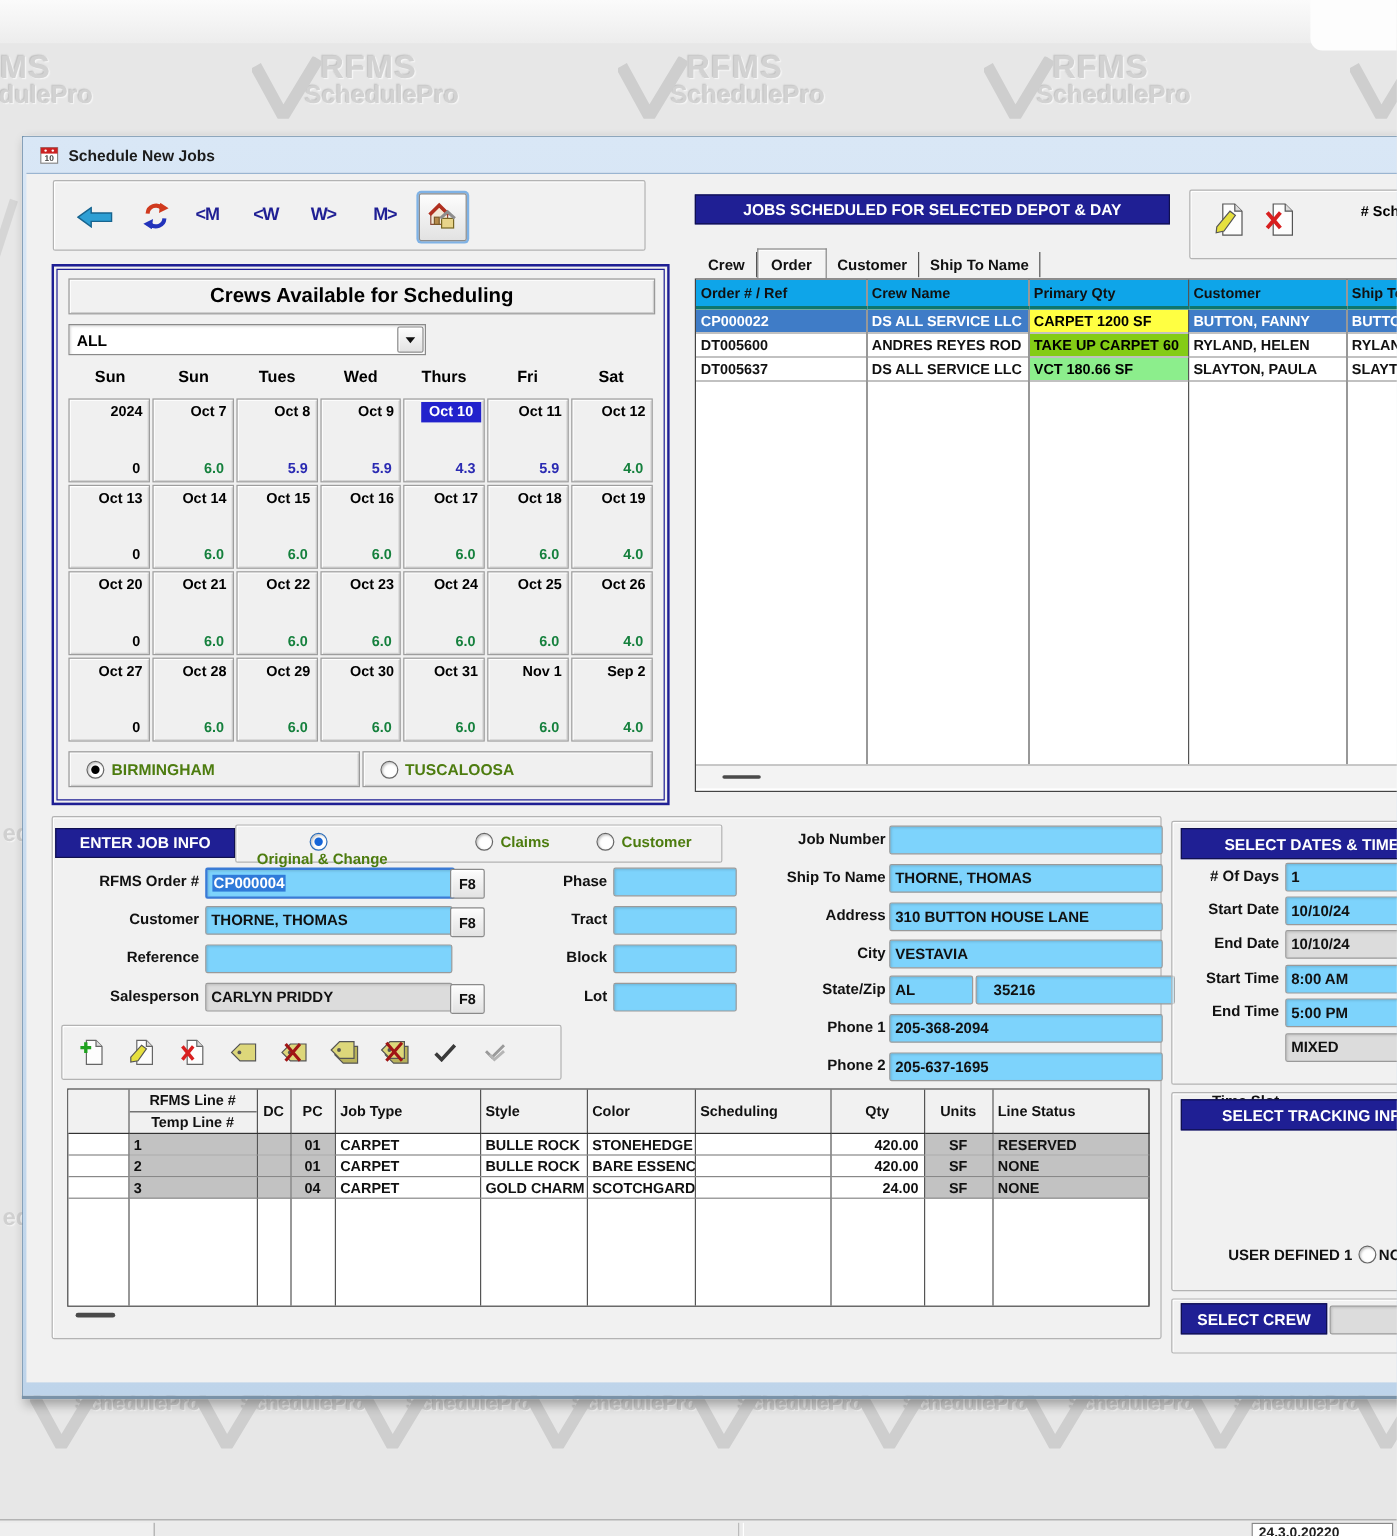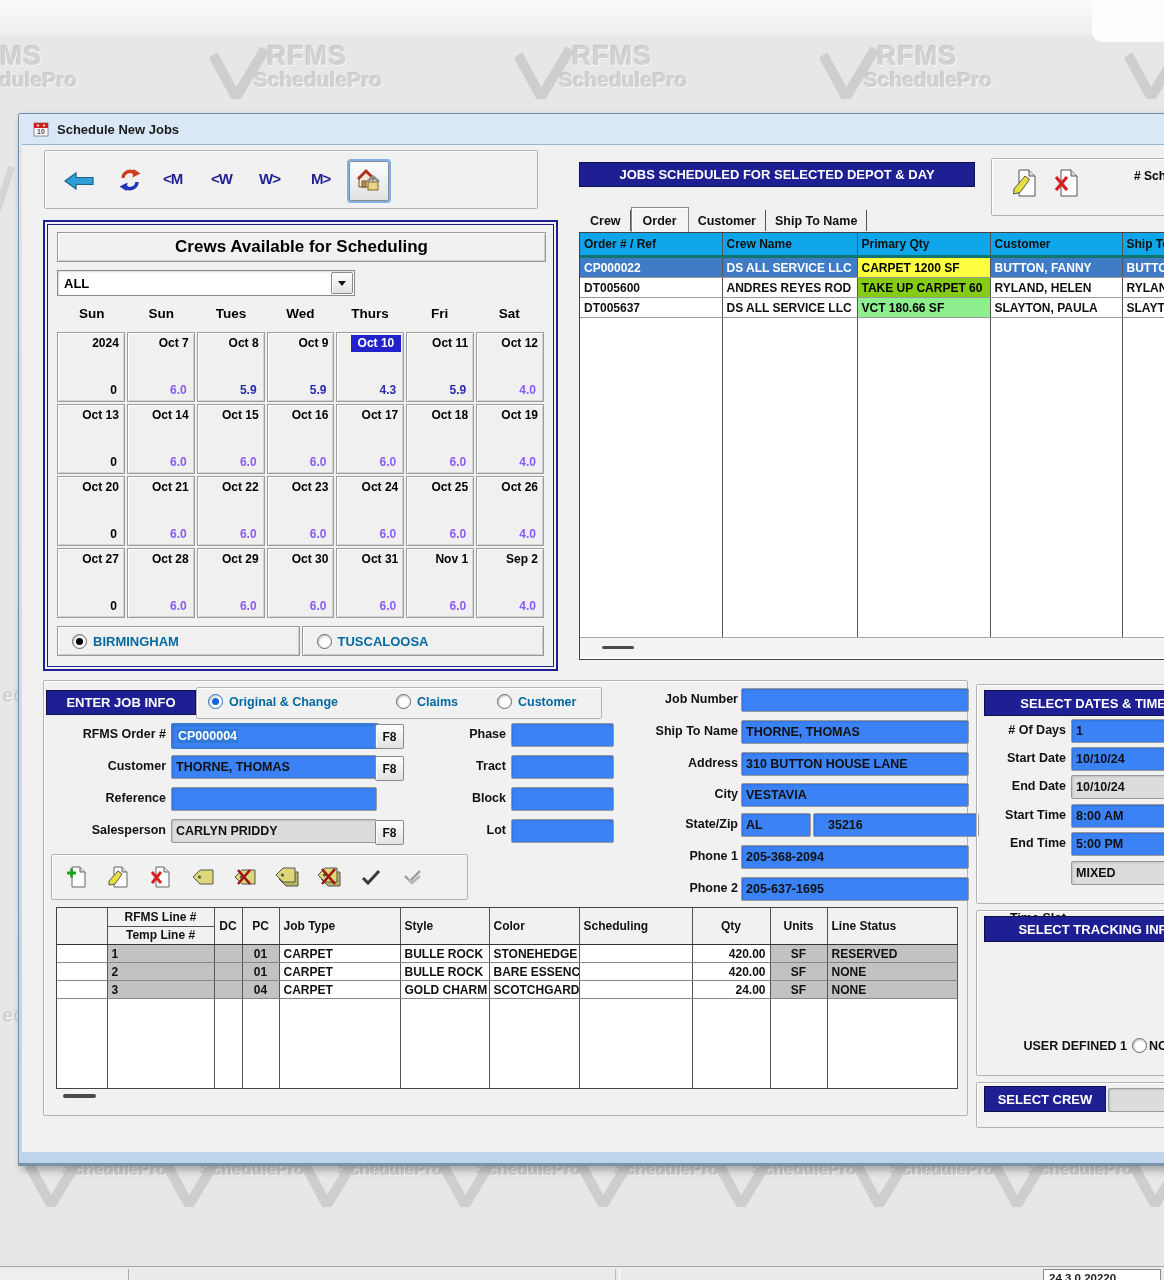--- a/index.html
+++ b/index.html
@@ -24,36 +24,36 @@
     box-shadow:3px 4px 9px rgba(0,0,0,.3);border-radius:2px 2px 0 0;}
   #titlebar{left:0;top:0;right:0;height:30px;display:flex;align-items:center;}
   #title-text{margin-left:8px;font-size:13px;font-weight:bold;color:#1c1c1c;}
   #titlebar .ticon{margin-left:14px;width:16px;height:16px;}
   #client{left:3px;top:30px;right:0;bottom:11px;background:#f1f1f1;border-top:1px solid #9ab5d1;}
   
   .gbox{position:absolute;border:1px solid #b3b3b3;border-radius:2px;box-shadow:inset 1px 1px 0 #fff;}
   .banner{position:absolute;background:#1f1f94;color:#fff;font-weight:bold;font-size:13px;
     display:flex;align-items:center;justify-content:center;border:1px solid #10104f;white-space:nowrap;overflow:hidden;}
   .lbl{position:absolute;font-size:12.5px;font-weight:bold;color:#111;text-align:right;white-space:nowrap;}
-  .field{position:absolute;height:22px;background:#3b82f6;border:1px solid #9a9a9a;border-radius:2px;
+  .field{position:absolute;height:22px;background:#7dd3fc;border:1px solid #9a9a9a;border-radius:2px;
     font-size:12.5px;font-weight:bold;color:#111;display:flex;align-items:center;padding:0 4px;
     box-shadow:inset 1px 1px 2px rgba(0,0,0,.13);overflow:hidden;white-space:nowrap;}
   .field.ro{background:#dcdcdc;}
   .field.focus{border:2px solid #3a7bd5;}
   .selhl{background:#2f7ad9;color:#fff;padding:0 1px;}
   .btn3d{background:linear-gradient(#fdfdfd,#e2e2e2);border:1px solid #8a8a8a;border-radius:2px;
     box-shadow:inset 1px 1px 0 #fff;}
   .f8btn{position:absolute;width:27px;height:23px;font-size:12px;font-weight:bold;color:#111;
     display:flex;align-items:center;justify-content:center;}
   .rad{width:13px;height:13px;border-radius:50%;background:#fff;border:1px solid #666;display:inline-block;
     box-shadow:inset 1px 1px 2px rgba(0,0,0,.25);flex:none;}
   .rad.on::after{content:"";display:block;width:7px;height:7px;margin:3px;border-radius:50%;background:#000;}
   .rad.blue{border-color:#2b6cb8;}
   .rad.blue.on::after{background:#1565d8;}
-  .radlbl{font-size:12.5px;font-weight:bold;color:#0369a1;margin-left:6px;white-space:nowrap;}
+  .radlbl{font-size:12.5px;font-weight:bold;color:#4d7c0f;margin-left:6px;white-space:nowrap;}
   .raditem{position:absolute;display:flex;align-items:center;}
   .navbtn{position:absolute;font-size:15px;font-weight:bold;color:#1f1f94;letter-spacing:-1px;}
   .iconbtn{display:inline-flex;align-items:center;justify-content:center;width:26px;height:28px;flex:none;}
   
   #calpanel{left:21px;top:75px;width:511px;height:447px;background:#f1f1f1;
     border:2px solid #1f1f94;box-shadow:inset 0 0 0 2px #f1f1f1, inset 0 0 0 3px #1f1f94;}
   #calhdr{left:12px;top:10px;width:487px;height:28px;background:#f1f1f1;border:1px solid #999;
     box-shadow:inset 1px 1px 0 #fff,inset -1px -1px 0 #cfcfcf;display:flex;align-items:center;justify-content:center;
     font-weight:bold;font-size:17px;}
   #crewdd{left:12px;top:48px;width:290px;height:24px;background:#fff;border:1px solid #8a8a8a;
@@ -61,21 +61,21 @@
   #crewdd .ddbtn{position:absolute;right:1px;top:1px;width:20px;height:20px;display:flex;align-items:center;justify-content:center;}
   .caret{width:0;height:0;border-left:4px solid transparent;border-right:4px solid transparent;border-top:5px solid #111;}
   #dayhdrs{left:12px;top:84px;width:487px;display:grid;grid-template-columns:repeat(7,1fr);}
   #dayhdrs .dayh{text-align:center;font-weight:bold;font-size:13.5px;}
   #calgrid{left:12px;top:110px;width:487px;display:grid;grid-template-columns:repeat(7,1fr);grid-auto-rows:70px;gap:2px;}
   .cal-cell{position:relative;background:#f0f0f0;border:1px solid #9d9d9d;
     box-shadow:inset 1px 1px 0 #fff,inset -1px -1px 0 #d2d2d2;}
   .cal-cell .d{position:absolute;top:3px;right:5px;font-size:12px;font-weight:bold;color:#000;}
   .cal-cell .d.sel{background:#2222cc;color:#fff;padding:1px 7px 2px 7px;top:2px;right:2px;}
   .cal-cell .v{position:absolute;bottom:4px;right:7px;font-size:12px;font-weight:bold;}
-  .v.g{color:#8b5cf6;margin-top:16px;}.v.b{color:#2a2ab2;}.v.k{color:#000;}
+  .v.g{color:#15803d;margin-top:16px;}.v.b{color:#2a2ab2;}.v.k{color:#000;}
   #depotrow{left:12px;top:404px;width:487px;height:30px;display:flex;gap:2px;}
   .depot{flex:1;background:#f0f0f0;border:1px solid #999;box-shadow:inset 1px 1px 0 #fff,inset -1px -1px 0 #ccc;
     display:flex;align-items:center;padding-left:14px;}
   .depot .radlbl{font-size:13px;}
   
   #jobs-banner{left:557px;top:17px;width:394px;height:23px;}
   #jobs-iconbox{left:969px;top:13px;width:212px;height:56px;}
   #jobs-iconbox .iconbtn{position:absolute;}
   #jobs-count{position:absolute;left:142px;top:10px;font-size:12px;font-weight:bold;white-space:nowrap;}
   #jobs-tabs{left:559px;top:57px;height:29px;display:flex;align-items:flex-end;}
@@ -479,21 +479,21 @@
           </tbody>
       </table>
       <div class="hscroll">
           <div class="hthumb"></div>
         </div>
     </div>
 
     <div id="ji-box" class="gbox"></div>
     <div id="ji-banner" class="banner">ENTER JOB INFO</div>
     <div id="ji-radiobox" class="gbox"></div>
-    <div class="raditem" style="left:186px;top:549px;">
+    <div class="raditem" style="left:186px;top:549px;flex-direction:column;">
       <span class="rad blue on"></span>
       <span class="radlbl">Original &amp; Change</span>
     </div>
     <div class="raditem" style="left:374px;top:549px;">
       <span class="rad"></span>
       <span class="radlbl">Claims</span>
     </div>
     <div class="raditem" style="left:475px;top:549px;">
       <span class="rad"></span>
       <span class="radlbl">Customer</span>

